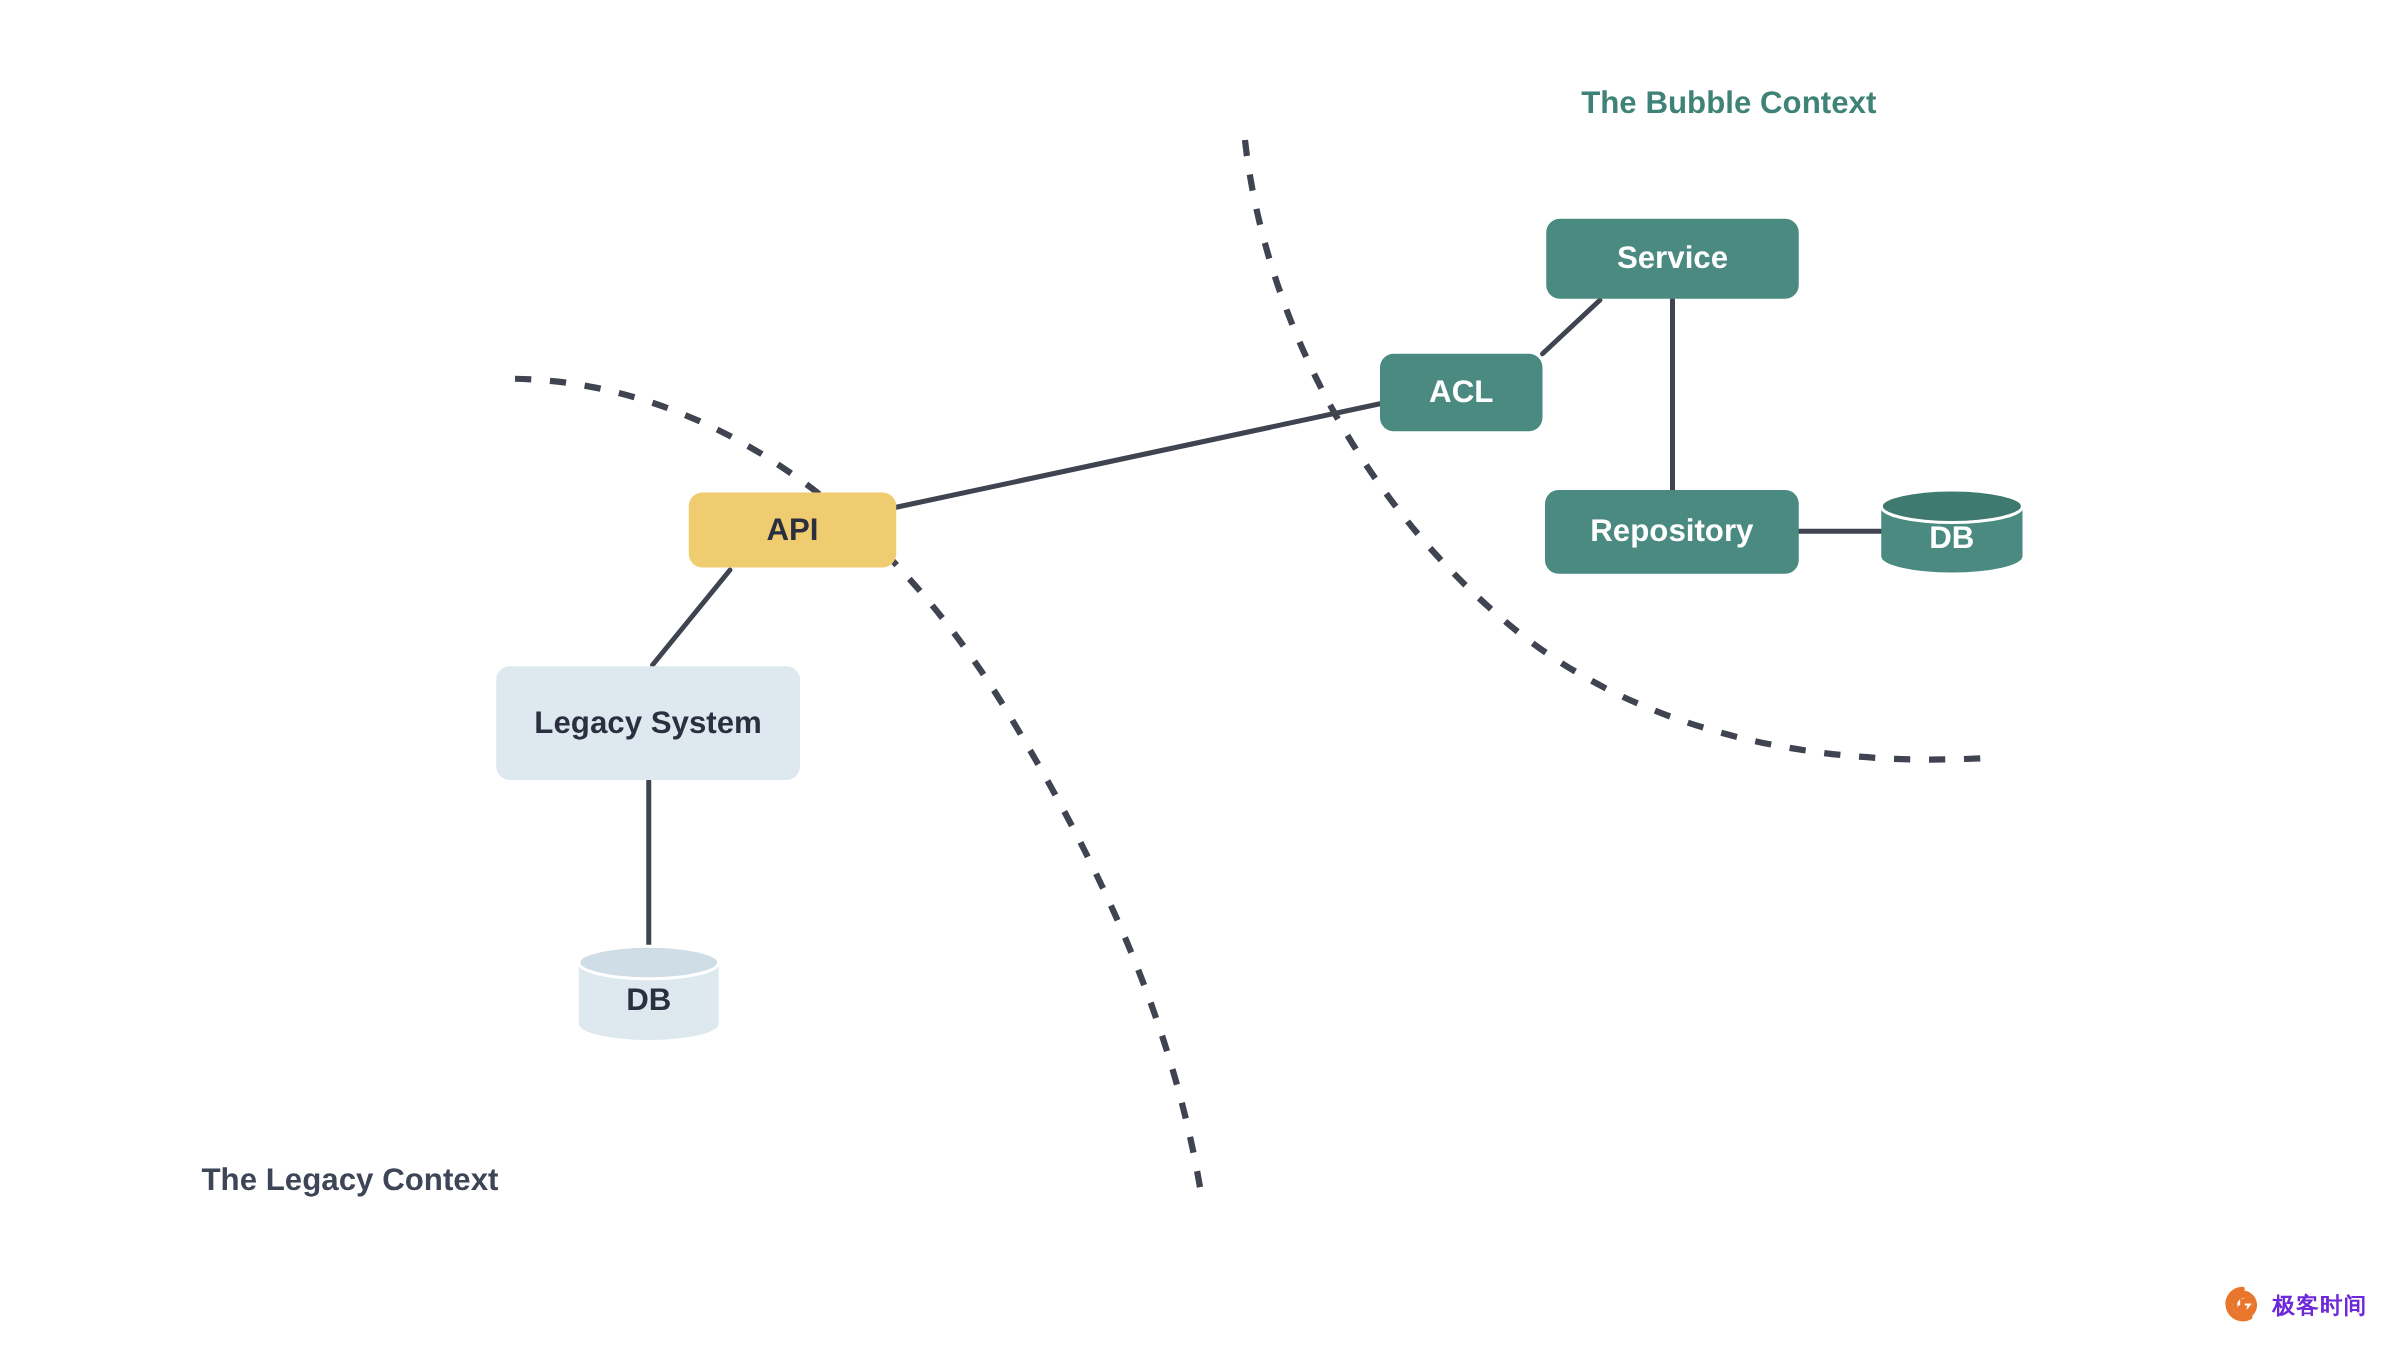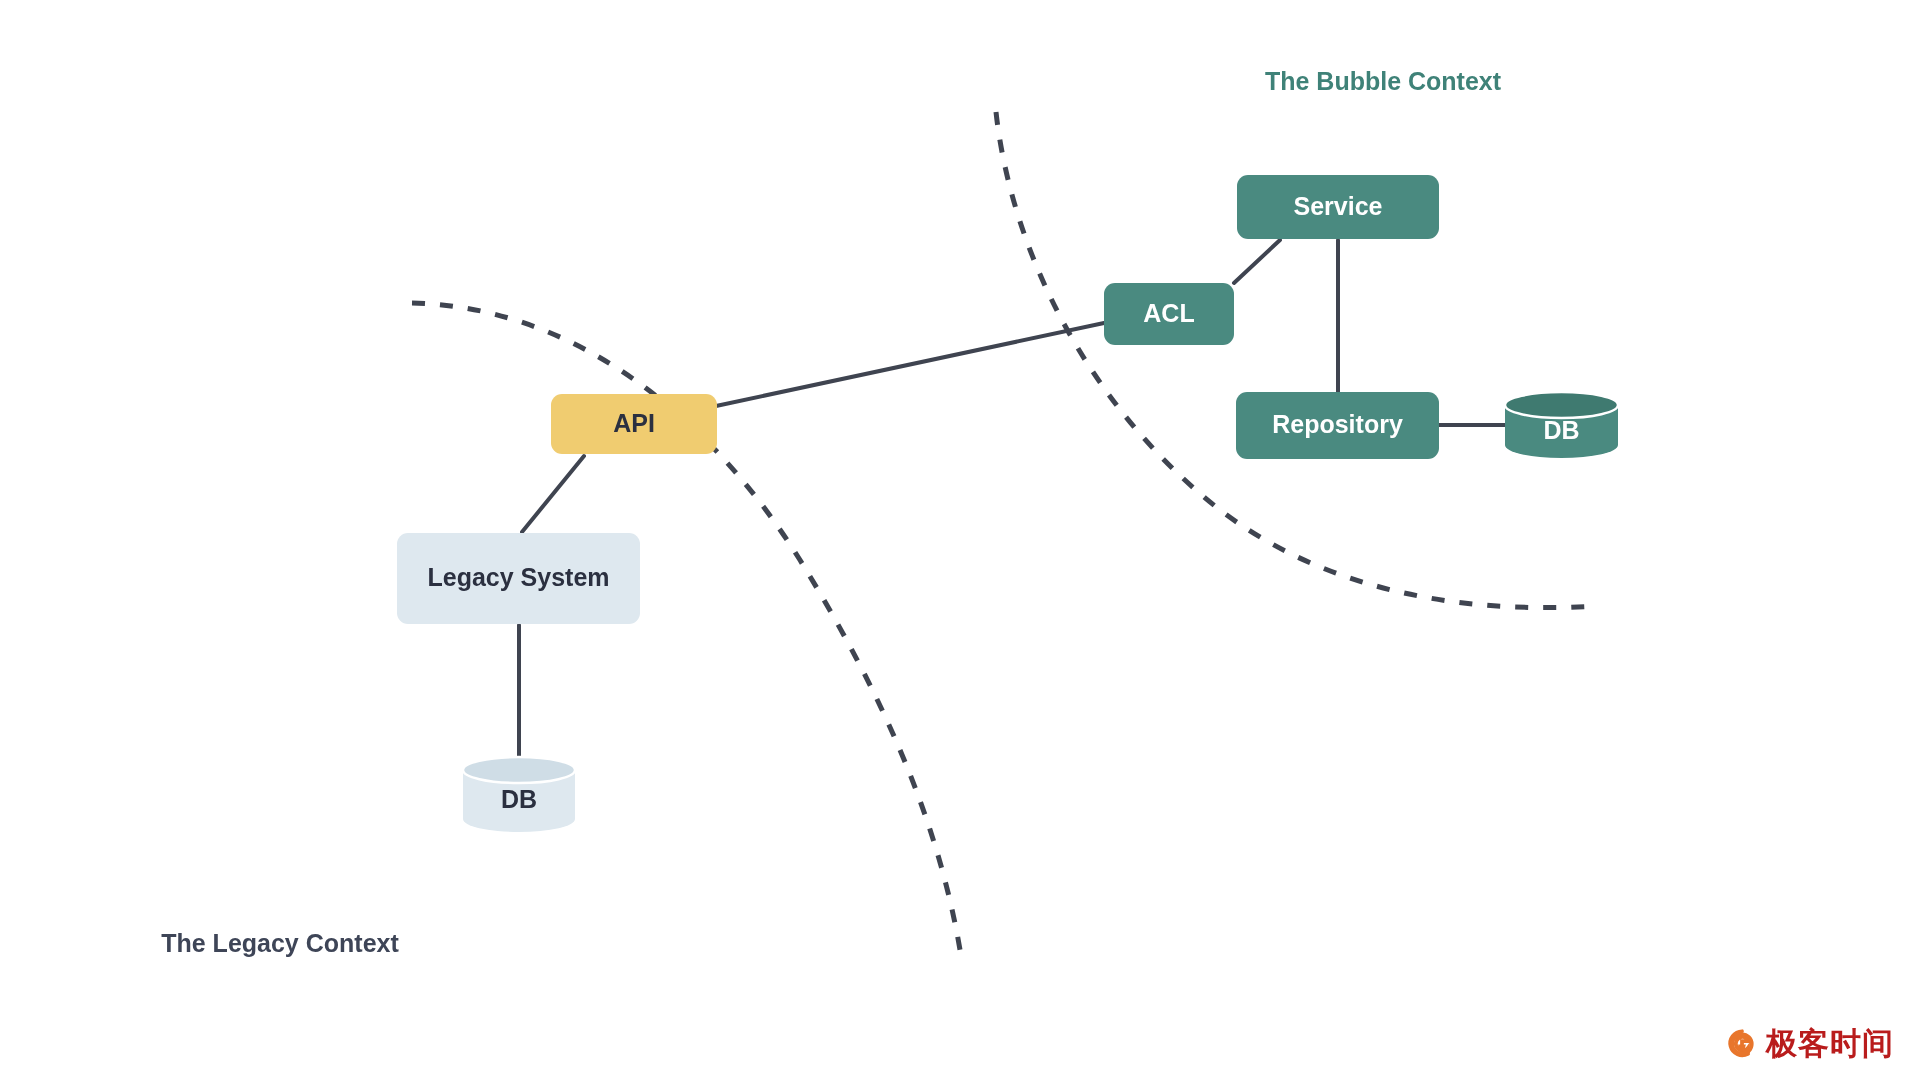--- a/index.html
+++ b/index.html
@@ -48,23 +48,23 @@
     gap: 9px;
     user-select: none;
   }
   .wm-logo {
     width: 30px;
     height: 30px;
     flex: 0 0 auto;
   }
   .wm-text {
     font-family: "Liberation Sans", sans-serif;
-    font-size: 31px;
+    font-size: 18px;
     font-weight: bold;
-    color: #b91c1c;
+    color: #6d28d9;
     letter-spacing: 1px;
     line-height: 1;
   }
 </style>
 </head>
 <body>
 
 <div id="canvas">
 
   <svg class="diagram-svg" id="diagram-svg" viewBox="0 0 1920 1077" xmlns="http://www.w3.org/2000/svg">

